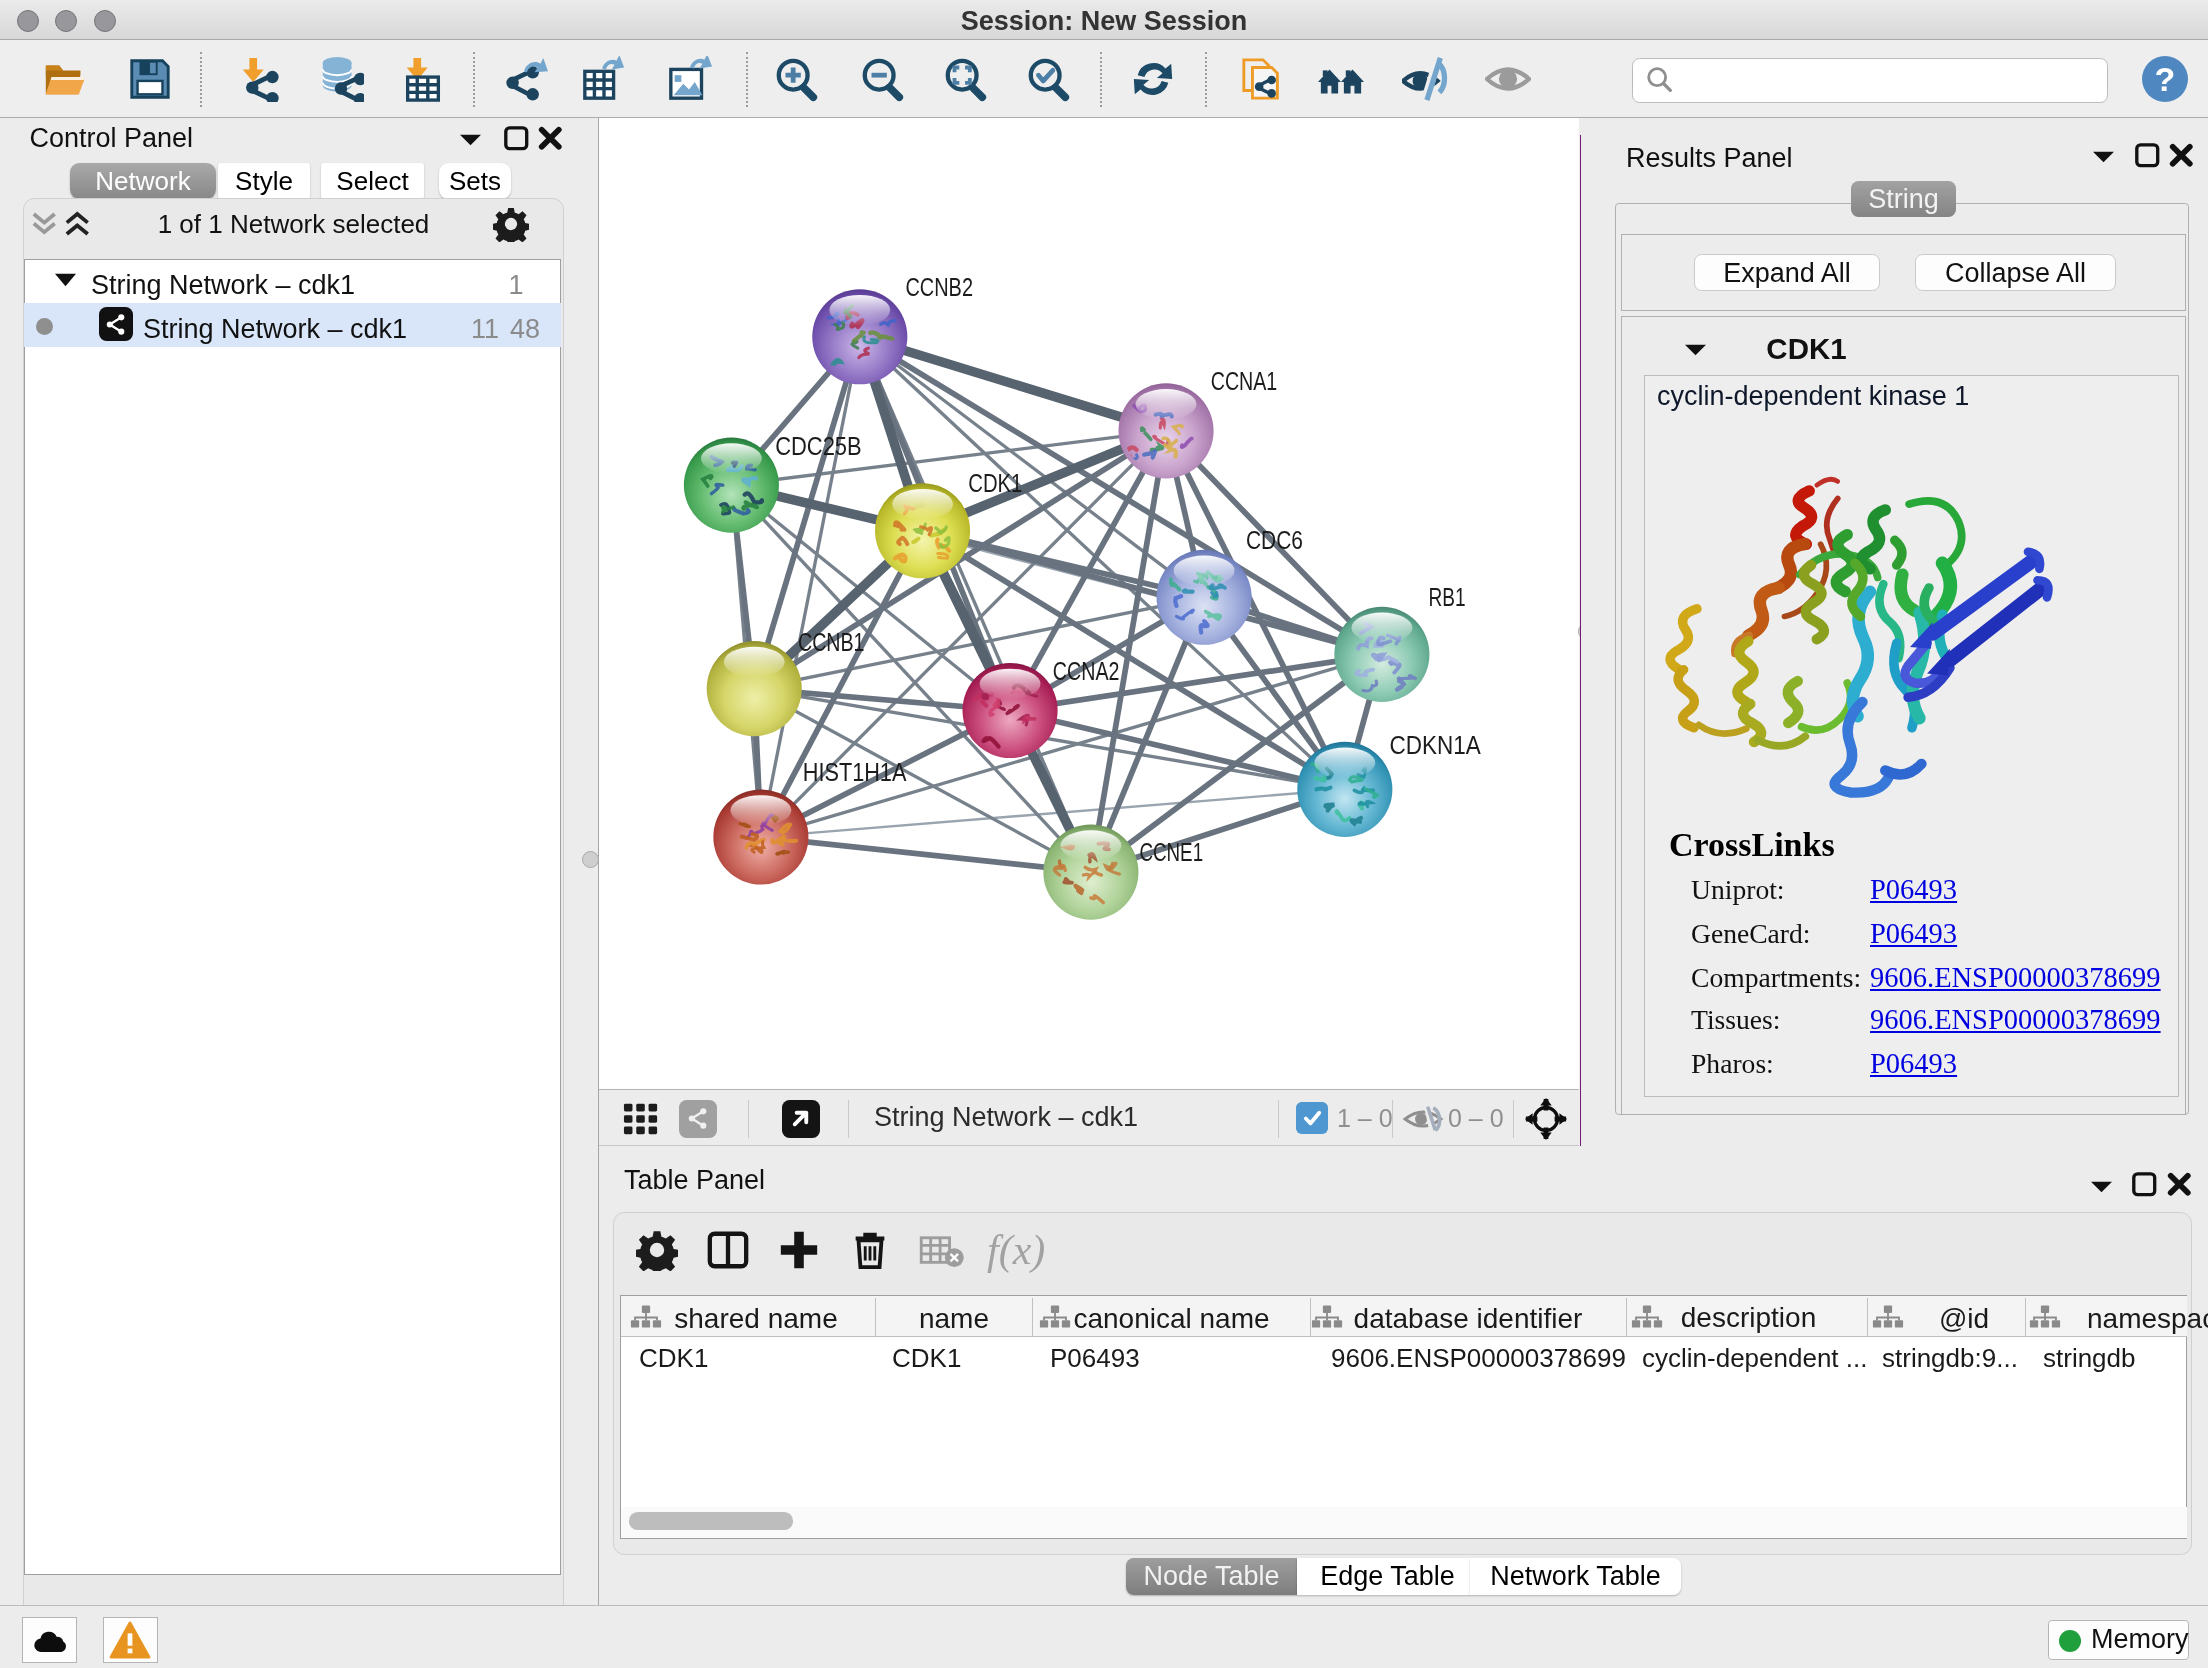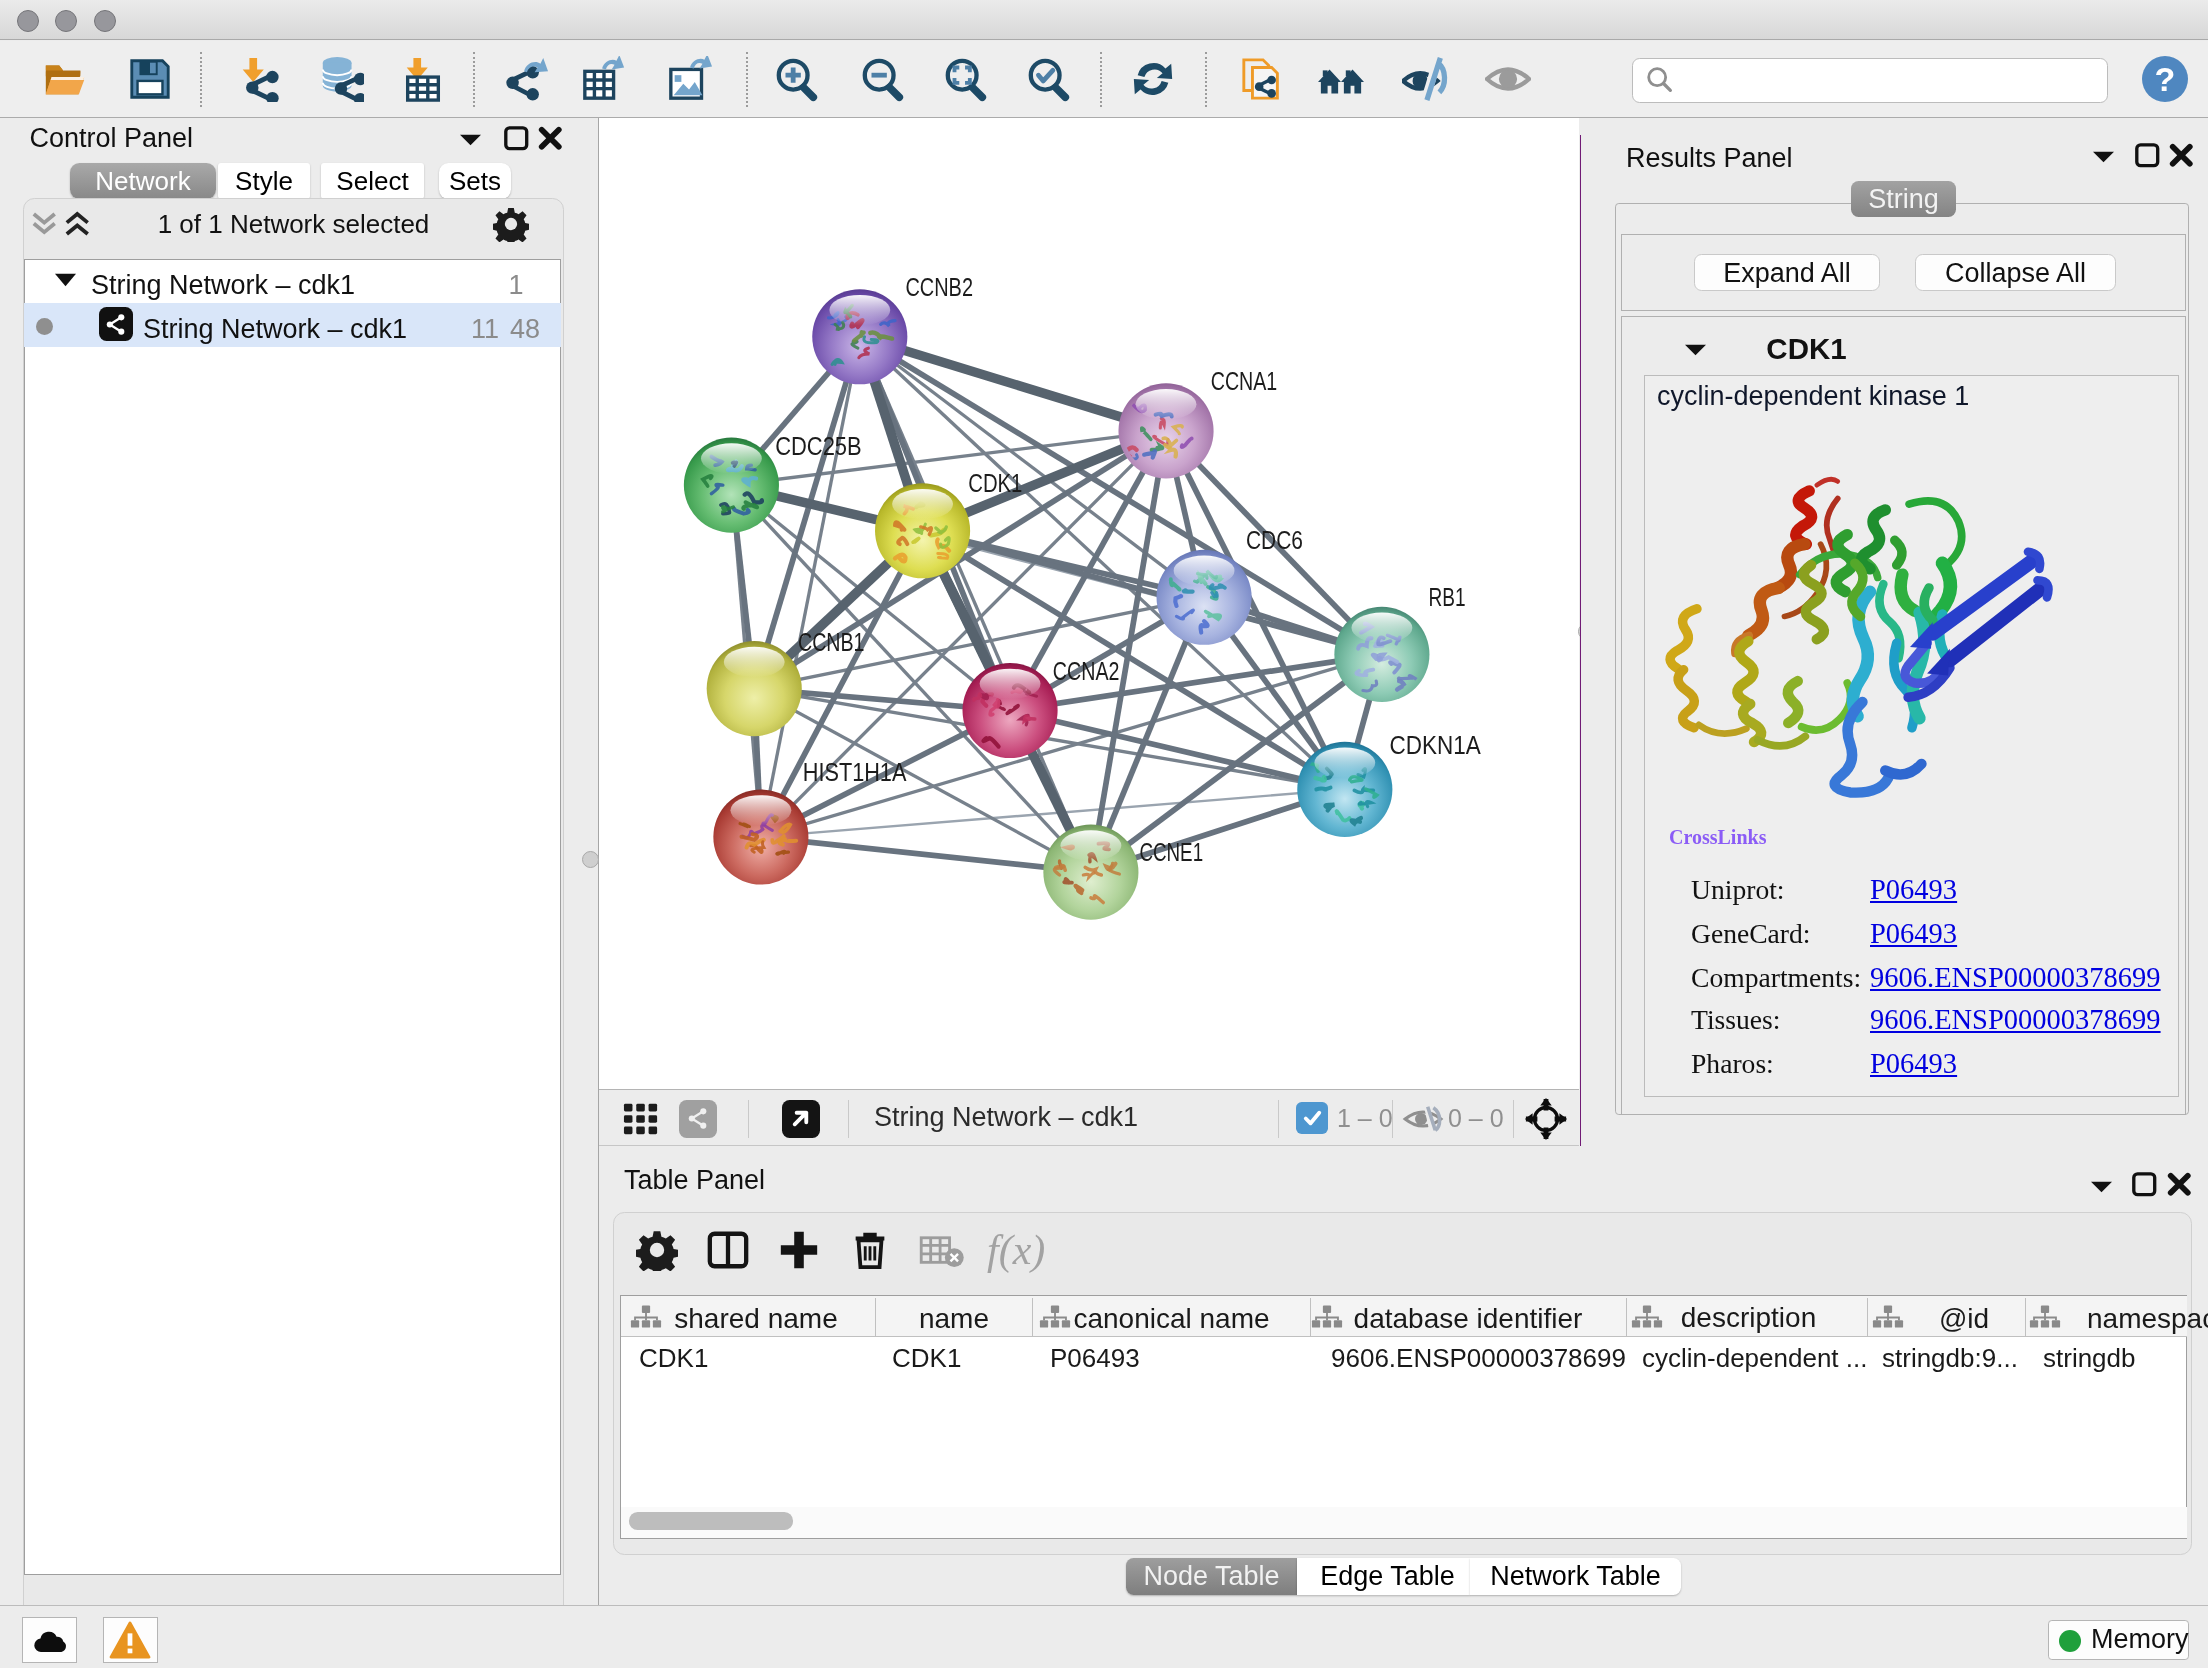--- a/index.html
+++ b/index.html
@@ -33,20 +33,21 @@
 #statusbar { left:0; top:1605px; width:2208px; height:64px; background:#ececec; border-top:1px solid #bcbcbc; }
 .sbtn { position:absolute; background:#fdfdfd; border:1.9px solid #b5b5b5; }
 .serif { font-family:"Liberation Serif", serif; }
 </style>
 </head>
 <body>
 <div id="titlebar" class="abs">
   <div class="tl" style="left:17px;"></div>
   <div class="tl" style="left:55px;"></div>
   <div class="tl" style="left:94px;"></div>
+  <div id="wtitle">Session: New Session</div>
 </div>
 <div id="toolbar" class="abs">
   <svg class="tbi" style="left:42px" width="46" height="46" viewBox="0 0 48 48">
       <path d="M4 10 h14 l4 5 h18 v6 H4 z" fill="#b06f10"></path>
       <path d="M4 10 h14 l4 5 h-18 z" fill="#c8821a"></path>
       <path d="M4 40 L4 16 h36 l-2 24 z" fill="#b06f10"></path>
       <path d="M10 22 h34 l-6 18 H4 z" fill="#f2a64a"></path>
       <path d="M10 22 h34 l-1 3 H9 z" fill="#fdfdfd" opacity=".85"></path>
       <path d="M9 25 h35 l-5.5 15 H4 z" fill="#f2a64a"></path>
     </svg>
@@ -706,21 +707,21 @@
       <path d="M240 338 q22 11 38-7" stroke="#2f68d0" stroke-width="11"></path>
       <path d="M284 204 l-20 24 q-9 13 7 18 q20 2 26-13" stroke="#4858d8" stroke-width="10"></path>
       <path d="M308 230 q-18 29 -44 31" stroke="#2e3ec4" stroke-width="10"></path>
       <path d="M394 118 L290 194" stroke="#2840cc" stroke-width="15"></path>
       <path d="M402 148 L308 222" stroke="#2030b8" stroke-width="15"></path>
       <path d="M390 108 q16 2 12 18 M400 138 q16 0 10 18" stroke="#3048d0" stroke-width="9"></path>
       <path d="M290 182 l-24 26 22 2 z" fill="#2840cc" stroke="none"></path>
       <path d="M308 210 l-24 26 22 2 z" fill="#2030b8" stroke="none"></path>
     </g>
   </svg>
-  <div class="abs serif" style="left:88px; top:691px; font-size:20px; font-weight:700; color:#8b5cf6;">CrossLinks</div>
+  <div class="abs serif" style="left:88px; top:691px; font-size:34px; font-weight:700; color:#000000;">CrossLinks</div>
   <div class="abs serif" style="left:110px; top:739px; font-size:27.6px; color:#111;">Uniprot:</div>
   <div class="abs serif" style="left:289px; top:739px; font-size:28.5px; color:#0000e0; text-decoration:underline;">P06493</div>
   <div class="abs serif" style="left:110px; top:783px; font-size:27.6px; color:#111;">GeneCard:</div>
   <div class="abs serif" style="left:289px; top:783px; font-size:28.5px; color:#0000e0; text-decoration:underline;">P06493</div>
   <div class="abs serif" style="left:110px; top:827px; font-size:27.6px; color:#111;">Compartments:</div>
   <div class="abs serif" style="left:289px; top:827px; font-size:28.5px; color:#0000e0; text-decoration:underline;">9606.ENSP00000378699</div>
   <div class="abs serif" style="left:110px; top:869px; font-size:27.6px; color:#111;">Tissues:</div>
   <div class="abs serif" style="left:289px; top:869px; font-size:28.5px; color:#0000e0; text-decoration:underline;">9606.ENSP00000378699</div>
   <div class="abs serif" style="left:110px; top:913px; font-size:27.6px; color:#111;">Pharos:</div>
   <div class="abs serif" style="left:289px; top:913px; font-size:28.5px; color:#0000e0; text-decoration:underline;">P06493</div>

